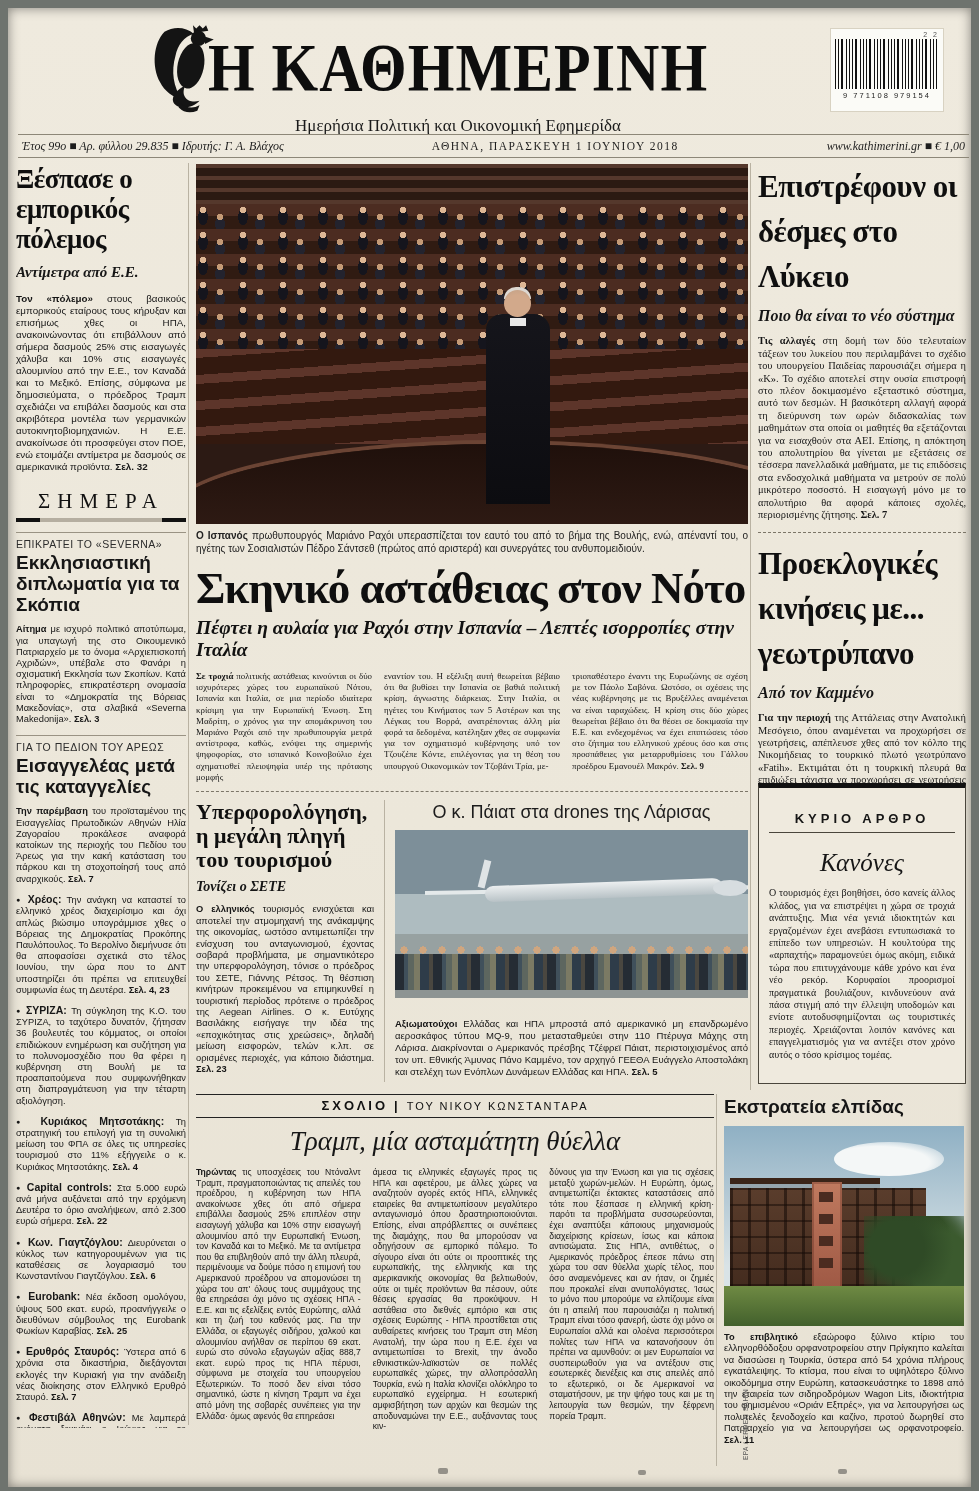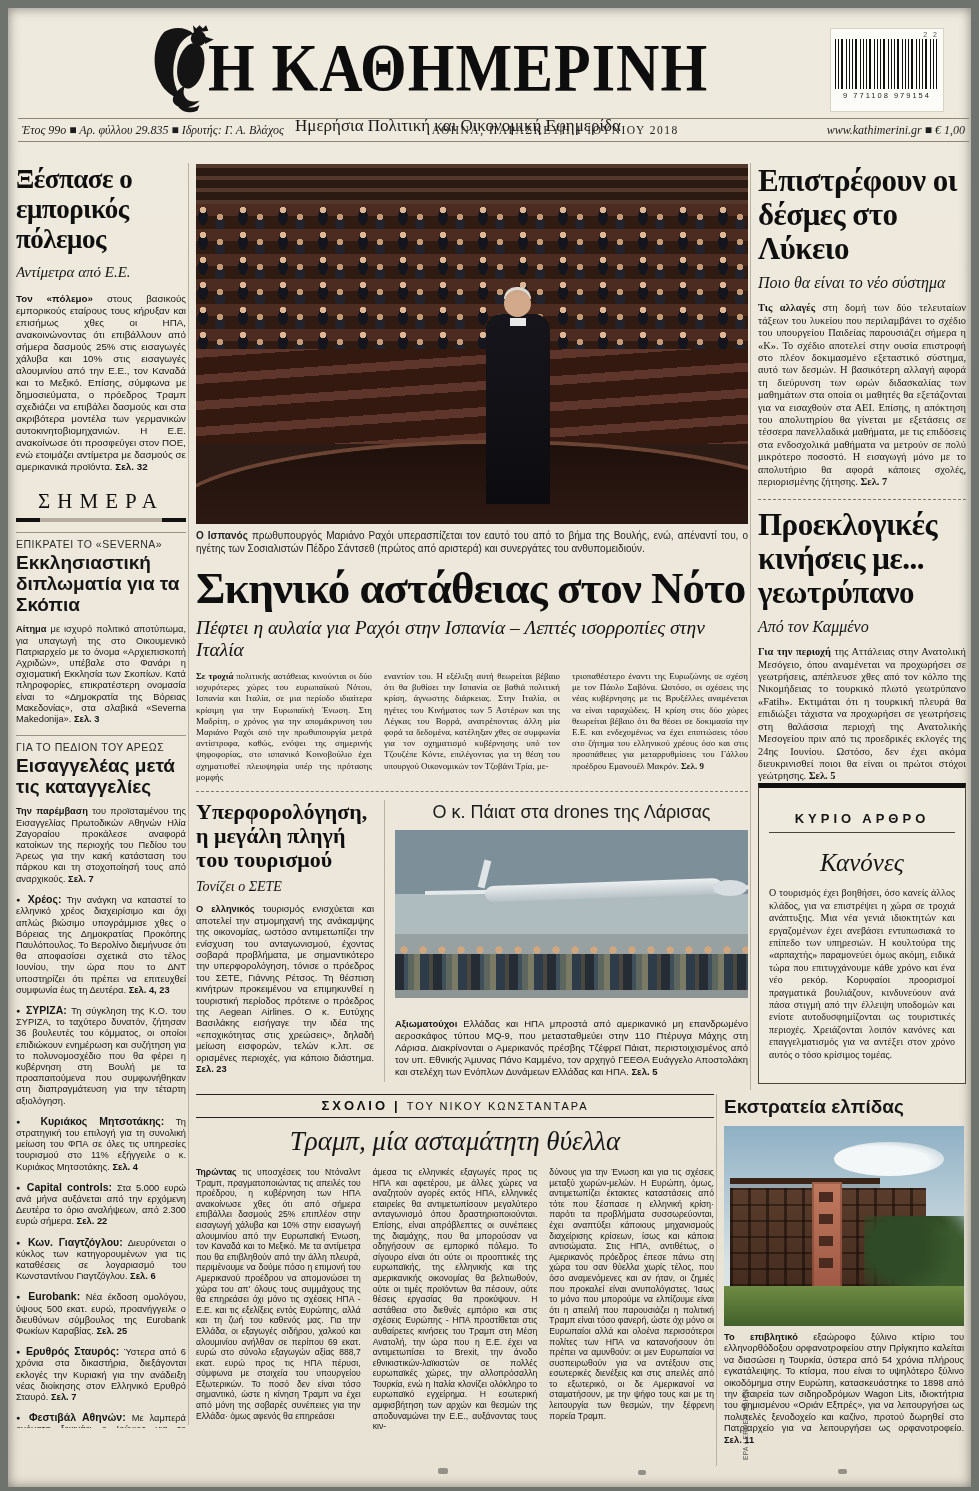--- a/index.html
+++ b/index.html
@@ -13,34 +13,34 @@
   .mast-center{position:absolute;left:160px;top:16px;width:580px;text-align:center;}
   .mast-title{font-family:"Liberation Serif","DejaVu Serif",serif;font-weight:bold;
               font-size:60px;line-height:78px;margin:0;letter-spacing:1px;color:#0d0d0d;
               transform:scaleY(1.12);transform-origin:top center;white-space:nowrap;}
   .mast-sub{font-family:"Liberation Serif","DejaVu Serif",serif;font-size:17px;color:#1a1a1a;margin-top:14px;}
   .barcode-wrap{position:absolute;left:822px;top:20px;width:104px;height:78px;background:#fbfbf7;
                 border:1px solid #d8d2c2;padding:2px 4px;}
   .bc-corner{font-size:7px;text-align:right;color:#555;letter-spacing:2px;}
   .bc-bars{height:50px;margin-top:1px;background:repeating-linear-gradient(90deg,#111 0 1px,transparent 1px 3px,#111 3px 4px,transparent 4px 6px,#111 6px 8px,transparent 8px 11px,#111 11px 12px,transparent 12px 14px);}
   .bc-num{font-size:7.5px;letter-spacing:2px;text-align:center;color:#222;margin-top:2px;}
-  .infobar{position:absolute;left:10px;top:110px;width:943px;border-top:1px solid #8d8778;border-bottom:1px solid #8d8778;
+  .infobar{position:absolute;left:10px;top:126px;width:943px;border-top:1px solid #8d8778;border-bottom:1px solid #8d8778;
            height:22px;display:flex;justify-content:space-between;align-items:center;padding:0 4px;
            font-family:"Liberation Serif","DejaVu Serif",serif;font-size:12px;color:#1d1d1d;}
   .infobar .it{font-style:italic;}
   .infobar .date{font-style:normal;letter-spacing:1.5px;font-size:11.5px;}
   
   .vrule{position:absolute;width:1px;background:#b9b2a2;}
   #vr-left{left:180px;top:155px;height:1262px;}
   #vr-right{left:742px;top:155px;height:927px;}
   #vr-bottom{left:708px;top:1086px;height:372px;}
   .hr-dash{border:none;border-top:1px dashed #7c7668;margin:8px 0;}
   
   .serifH{font-family:"Liberation Serif","DejaVu Serif",serif;font-weight:bold;color:#0f0f0f;margin:0;}
-  .ital{font-family:"Liberation Serif","DejaVu Serif",serif;font-style:italic;font-weight:normal;}
+  .ital{font-family:"Liberation Serif","DejaVu Serif",serif;font-style:italic;font-weight:bold;}
   .just{text-align:justify;}
   b.ref{white-space:nowrap;}
   
   #col-left{position:absolute;left:8px;top:156px;width:170px;height:1264px;overflow:hidden;}
   #col-left h2{font-size:27px;line-height:30px;letter-spacing:-.5px;}
   .lead-sub{font-size:15px;margin:10px 0 12px;}
   .small-body{font-size:9.8px;line-height:12px;}
   .simera-head{font-family:"Liberation Serif","DejaVu Serif",serif;font-size:21px;letter-spacing:7px;
                text-align:center;margin:16px 0 4px;color:#111;}
   .simera-bar{height:4px;background:linear-gradient(90deg,#111 0 14%,#b5aea0 14% 86%,#111 86%);margin-bottom:10px;}
@@ -63,21 +63,21 @@
   .tourism{width:178px;padding-right:10px;}
   .tourism h3{font-size:22px;line-height:24px;}
   .tour-sub{font-size:14px;margin:7px 0 8px;}
   .tour-body{font-size:9.3px;line-height:11.4px;}
   .drones{flex:1;border-left:1px solid #b9b2a2;padding-left:10px;}
   .drones-title{font-size:18px;font-weight:normal;text-align:center;color:#1c1c1c;margin:2px 0 7px;}
   .photo-drones{position:relative;width:100%;height:168px;overflow:hidden;background:#9aa6aa;}
   .drones-cap{font-size:9.5px;line-height:12px;margin-top:20px;}
   
   #col-right{position:absolute;left:750px;top:156px;width:208px;height:926px;}
-  #col-right h2{font-size:31px;line-height:34px;letter-spacing:-.5px;}
+  #col-right h2{font-size:31px;line-height:45px;letter-spacing:-.5px;}
   .r-sub{font-size:16px;margin:8px 0 10px;}
   .r-body{font-family:"Liberation Serif","DejaVu Serif",serif;font-size:10.4px;line-height:12.4px;}
   .kyrio{position:absolute;left:0;bottom:6px;width:206px;border:1px solid #4a463c;border-top:5px solid #111;background:#efeade;}
   .kyrio-head{font-size:13px;font-weight:bold;letter-spacing:4px;text-align:center;padding:7px 0 6px;border-bottom:1px solid #4a463c;margin:16px 10px;}
   .kyrio-title{font-family:"Liberation Serif","DejaVu Serif",serif;font-style:italic;font-size:25px;text-align:center;margin:10px 0 8px;font-weight:normal;}
   .kyrio-body{font-family:"Liberation Serif","DejaVu Serif",serif;font-size:10px;line-height:12.4px;padding:0 10px 12px;}
   
   #sxolio{position:absolute;left:188px;top:1086px;width:518px;height:370px;overflow:hidden;}
   .sx-rule{height:1px;background:#222;}
   .sx-head{text-align:center;padding:3px 0 4px;font-size:13px;letter-spacing:3px;color:#111;}

